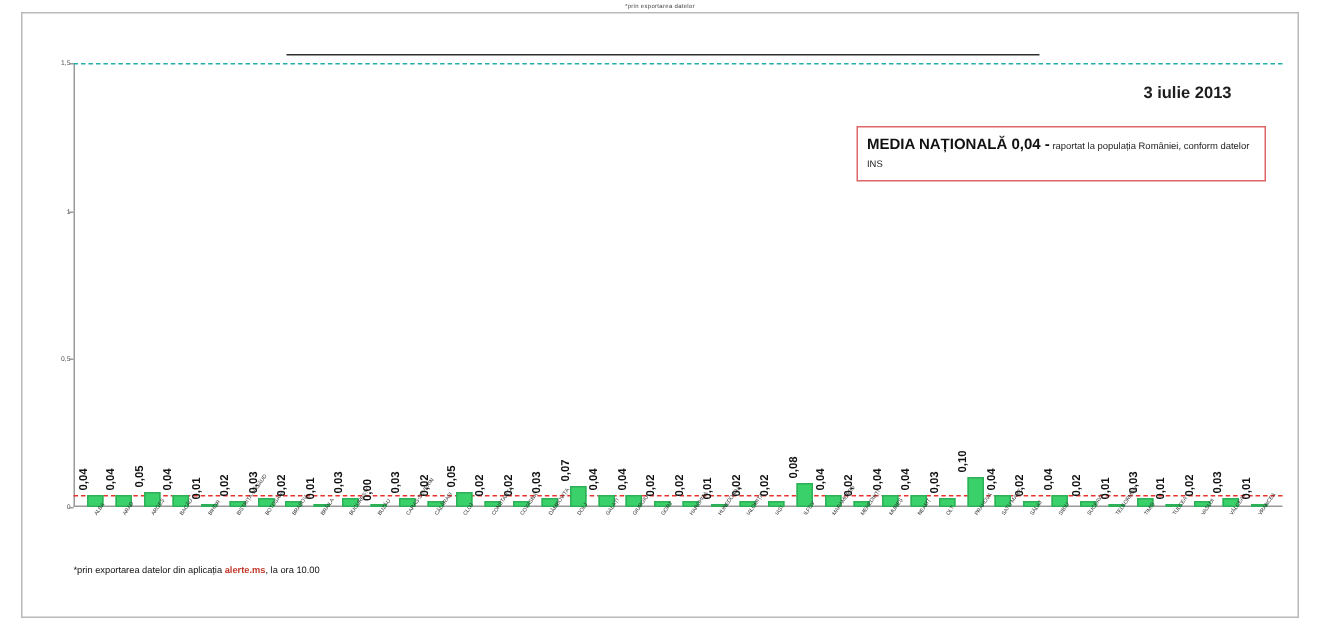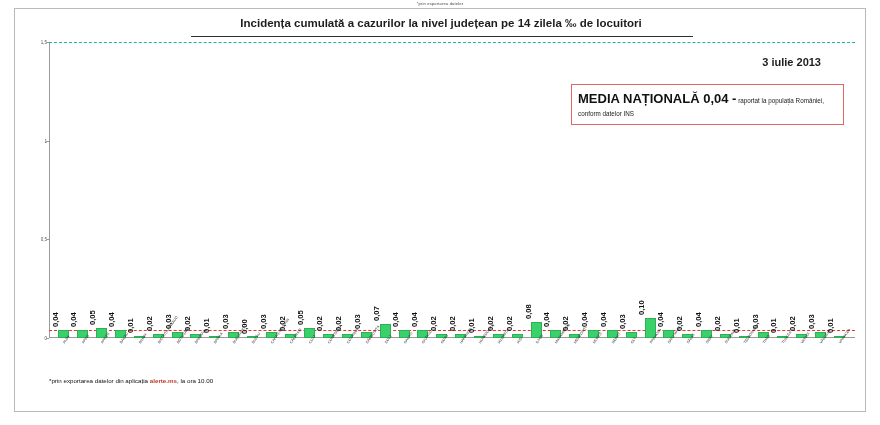--- a/index.html
+++ b/index.html
@@ -72,21 +72,21 @@
     width: 273px;
     padding: 5px 6px 6px 6px;
     border: 1px solid #e06666;
     box-sizing: border-box;
     font-size: 6.3px;
     color: #222;
     line-height: 1.45;
     background: #ffffff;
   }
   .note-box b {
-    font-size: 13px;
+    font-size: 10px;
     color: #111;
     margin-top: 41px;
   }
   
   .plot {
     position: absolute;
     left: 34px;
     top: 33px;
     width: 806px;
     height: 296px;
@@ -195,21 +195,20 @@
 </style>
 </head>
 <body>
 
 <div class="page">
 
   <div class="tiny-top">*prin exportarea datelor</div>
 
   <div class="frame">
 
-    <div class="chart-title">Incidența cumulată a cazurilor la nivel județean pe 14 zilela ‰ de locuitori</div>
     <div class="title-underline"></div>
 
     <div class="date-label">3 iulie 2013</div>
 
     <div class="note-box">
       <b>MEDIA NAȚIONALĂ 0,04 -</b><span> raportat la populația României, conform datelor INS</span>
     </div>
 
     <div class="plot">
       <div class="axis-y"></div>

